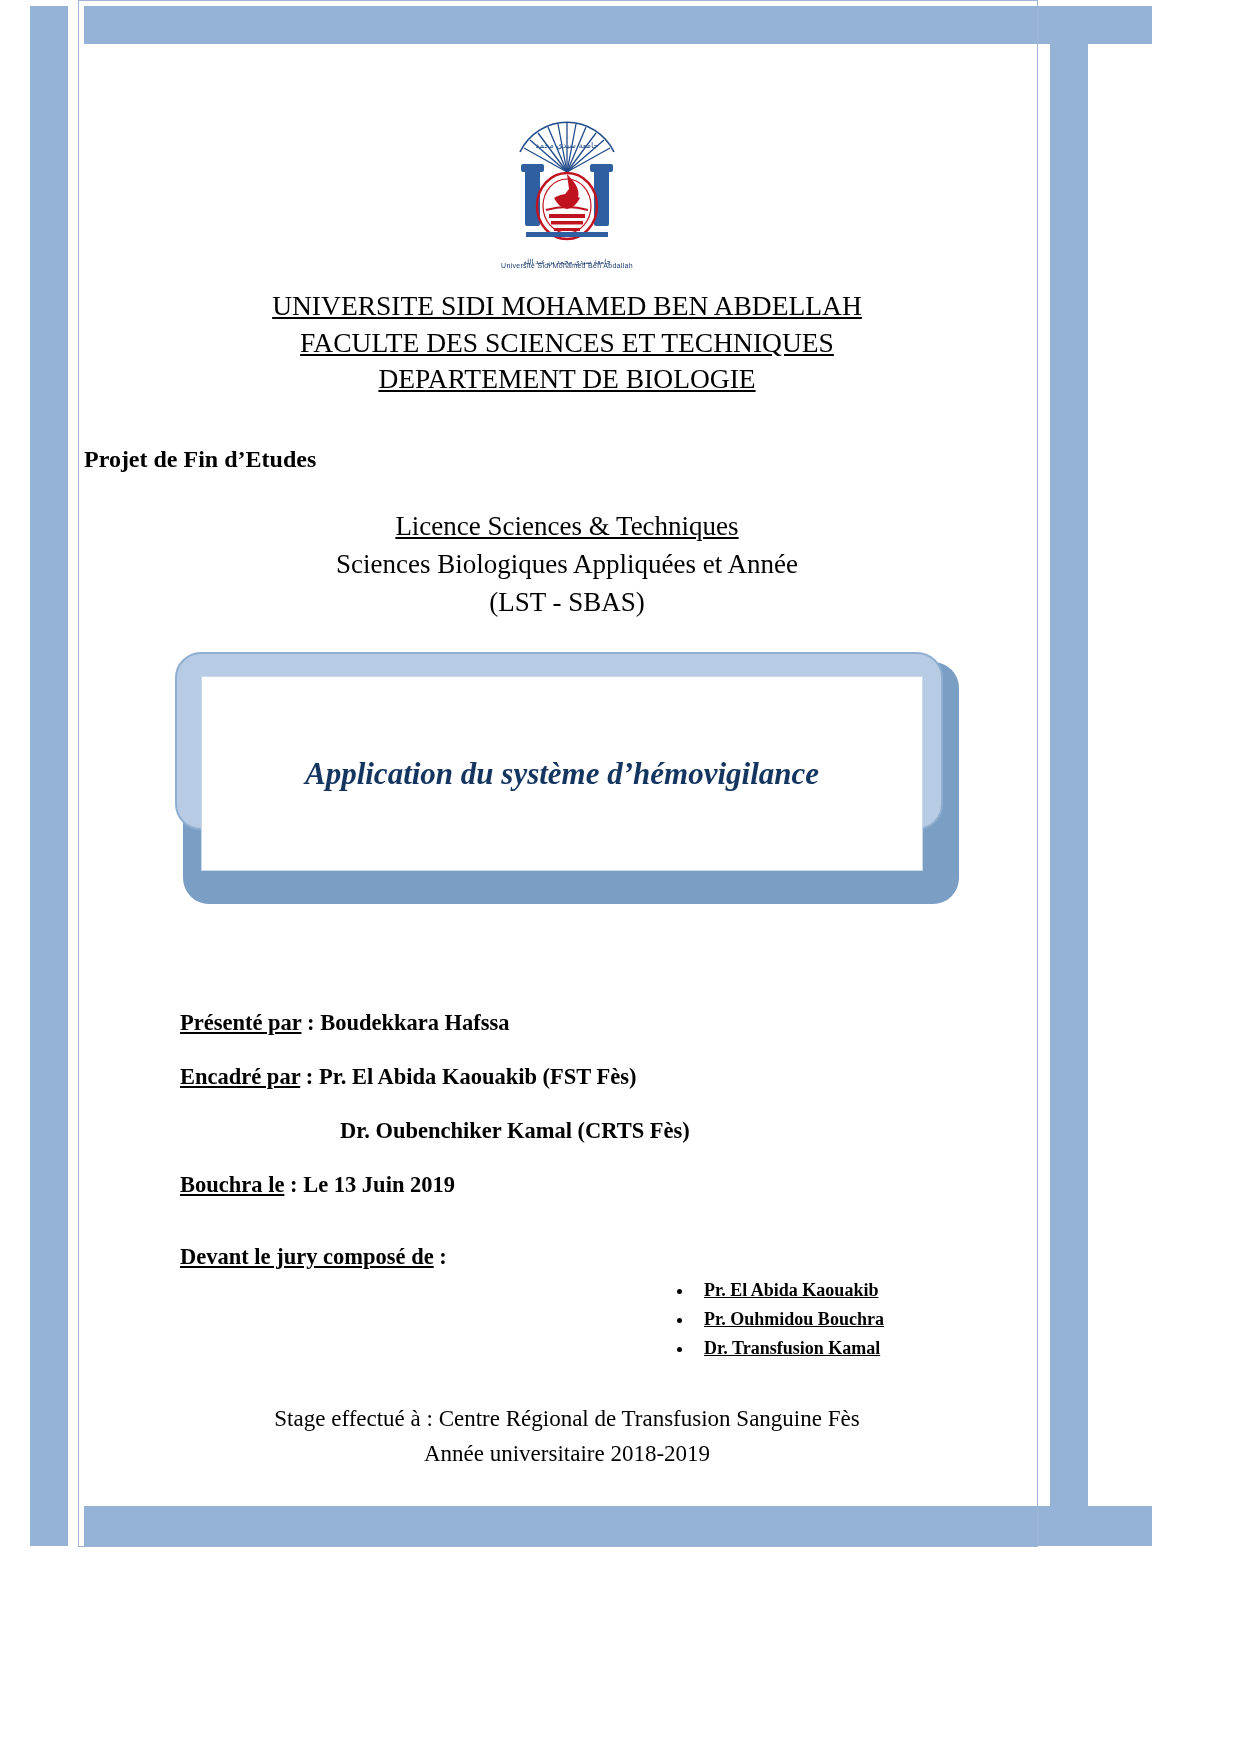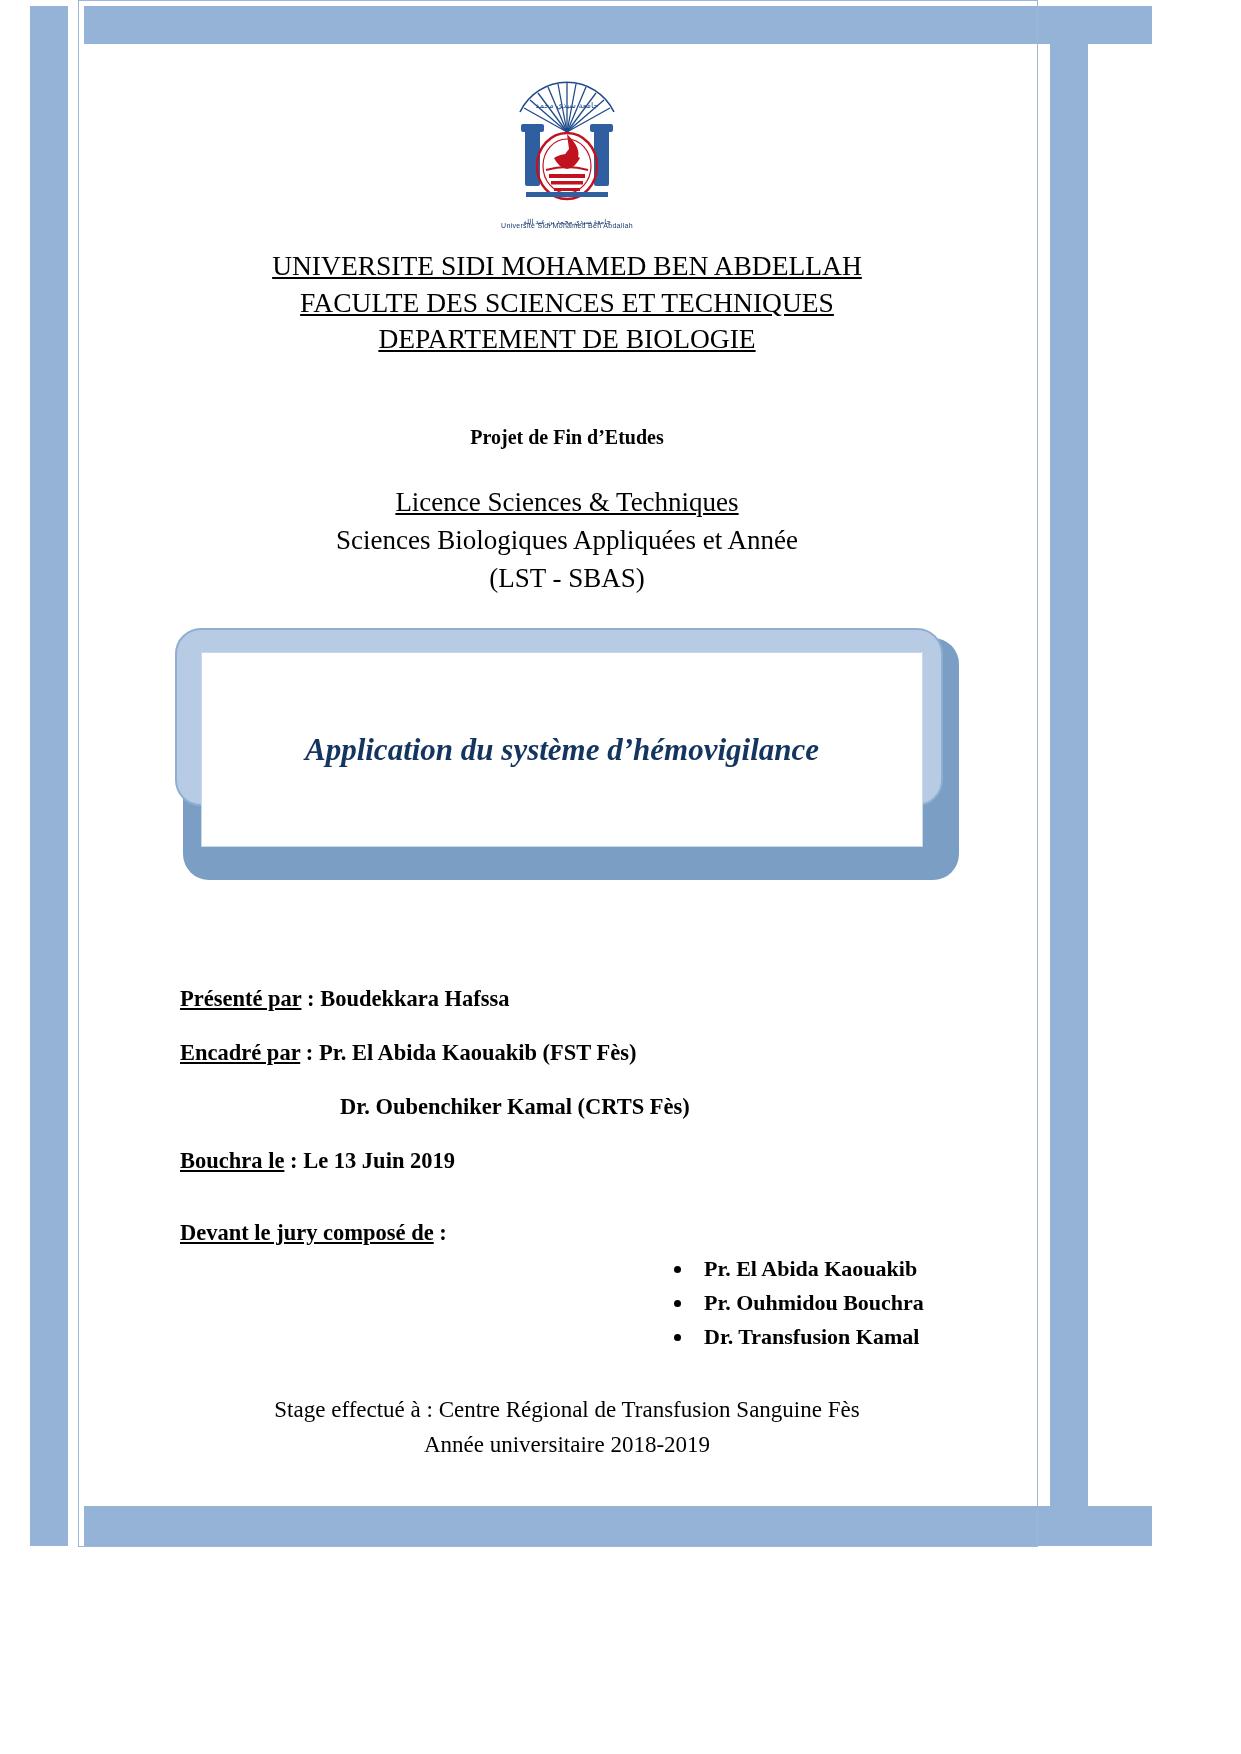--- a/index.html
+++ b/index.html
@@ -53,20 +53,21 @@
     height: 1462px;
     box-sizing: border-box;
     padding: 0;
   }
 
   
   .logo-wrap {
     width: 100%;
     text-align: center;
     padding-top: 30px;
+    margin-top: 40px;
   }
   .logo {
     display: inline-block;
     position: relative;
     width: 150px;
     height: 155px;
   }
   .logo svg { display:block; }
   .logo-caption {
     font-size: 7px;
@@ -90,23 +91,23 @@
     text-decoration: underline;
     text-underline-offset: 2px;
   }
   .univ-line { display: block !important; }
   .univ-line > span {
     display: inline-block;
     text-decoration: underline;
   }
 
   .pfe {
-    text-align: center;
-    margin-top: 68px;
-    font-size: 20px;
+    text-align: left;
+    margin-top: 48px;
+    font-size: 24px;
     font-weight: bold;
   }
 
   .degree {
     text-align: center;
     margin-top: 34px;
     font-size: 27px;
     line-height: 1.42;
   }
   .degree .u { text-decoration: underline; }
@@ -170,23 +171,24 @@
     padding-left: 96px;
     margin-top: 46px;
     font-size: 22.5px;
     font-weight: bold;
   }
   .jury-head .lbl { text-decoration: underline; }
 
   ul.jury-list {
     margin: 10px 0 0 0;
     padding-left: 610px;
-    font-size: 22px;
+    font-size: 18px;
     font-weight: bold;
     list-style: disc;
+    text-decoration: underline;
   }
   ul.jury-list li { margin-bottom: 8px; padding-left: 10px; }
 
   .footer-lines {
     text-align: center;
     margin-top: 42px;
     font-size: 23px;
     line-height: 1.55;
   }
   .footer-lines .u { }

